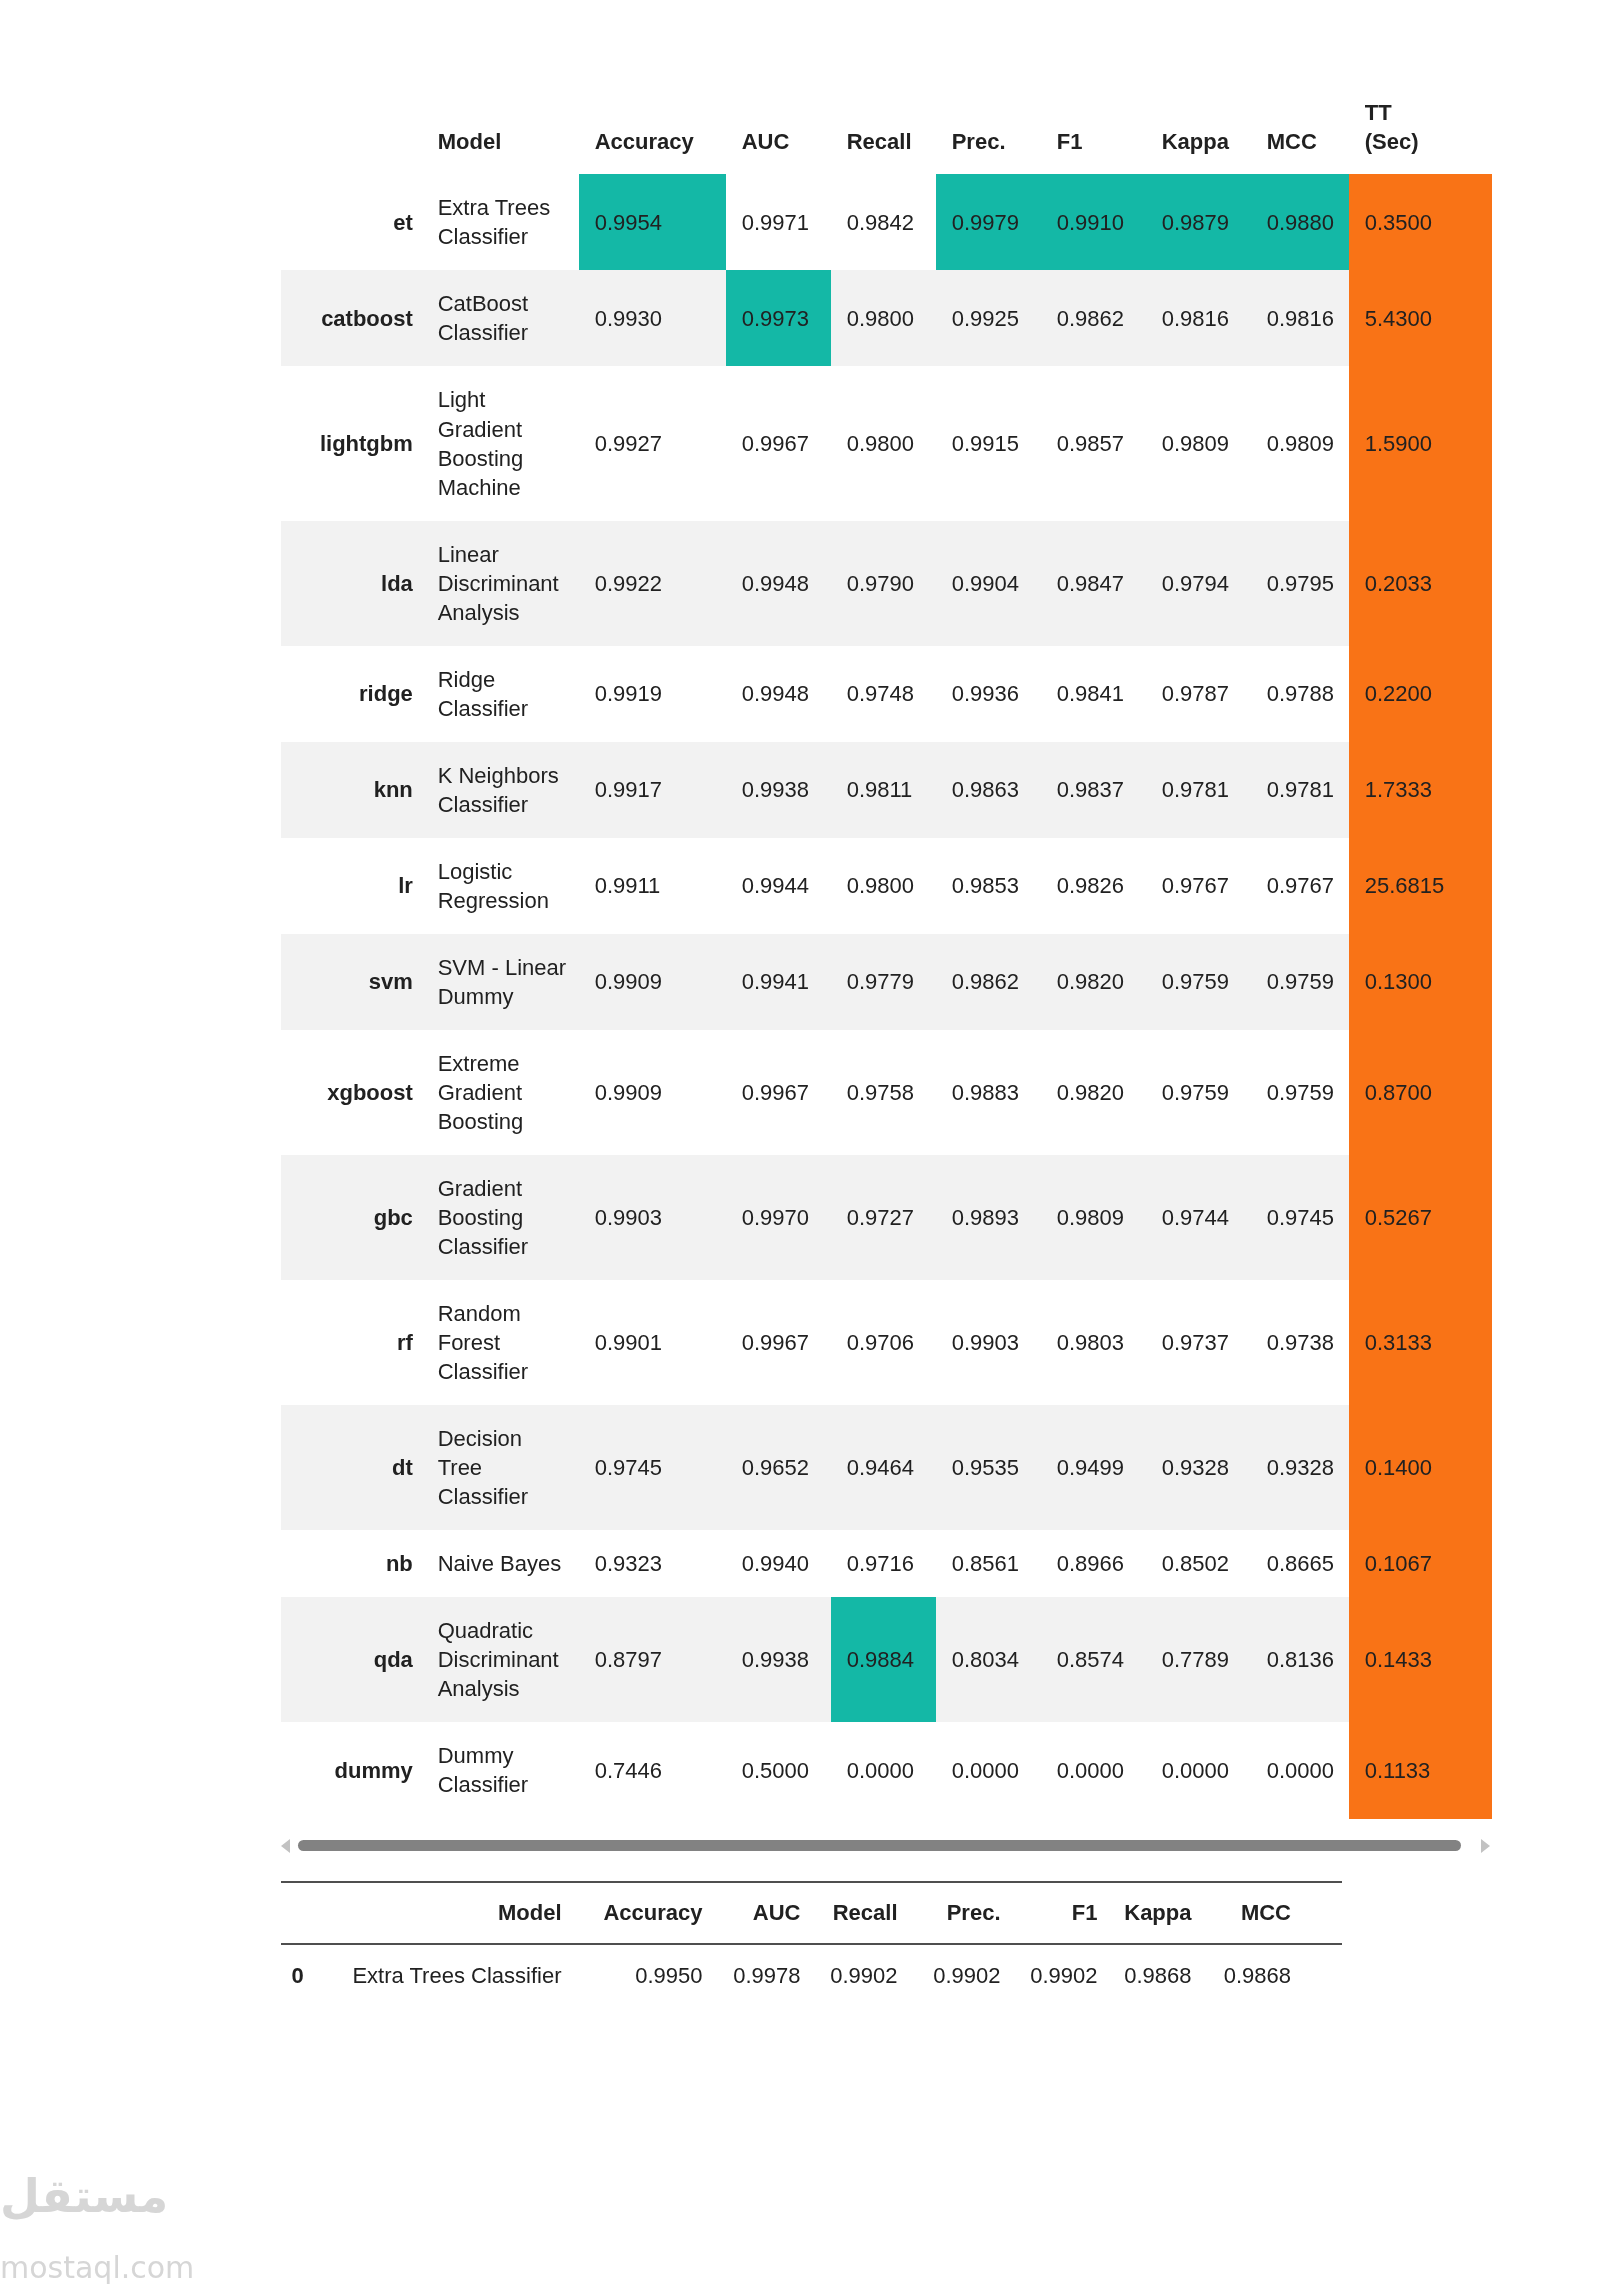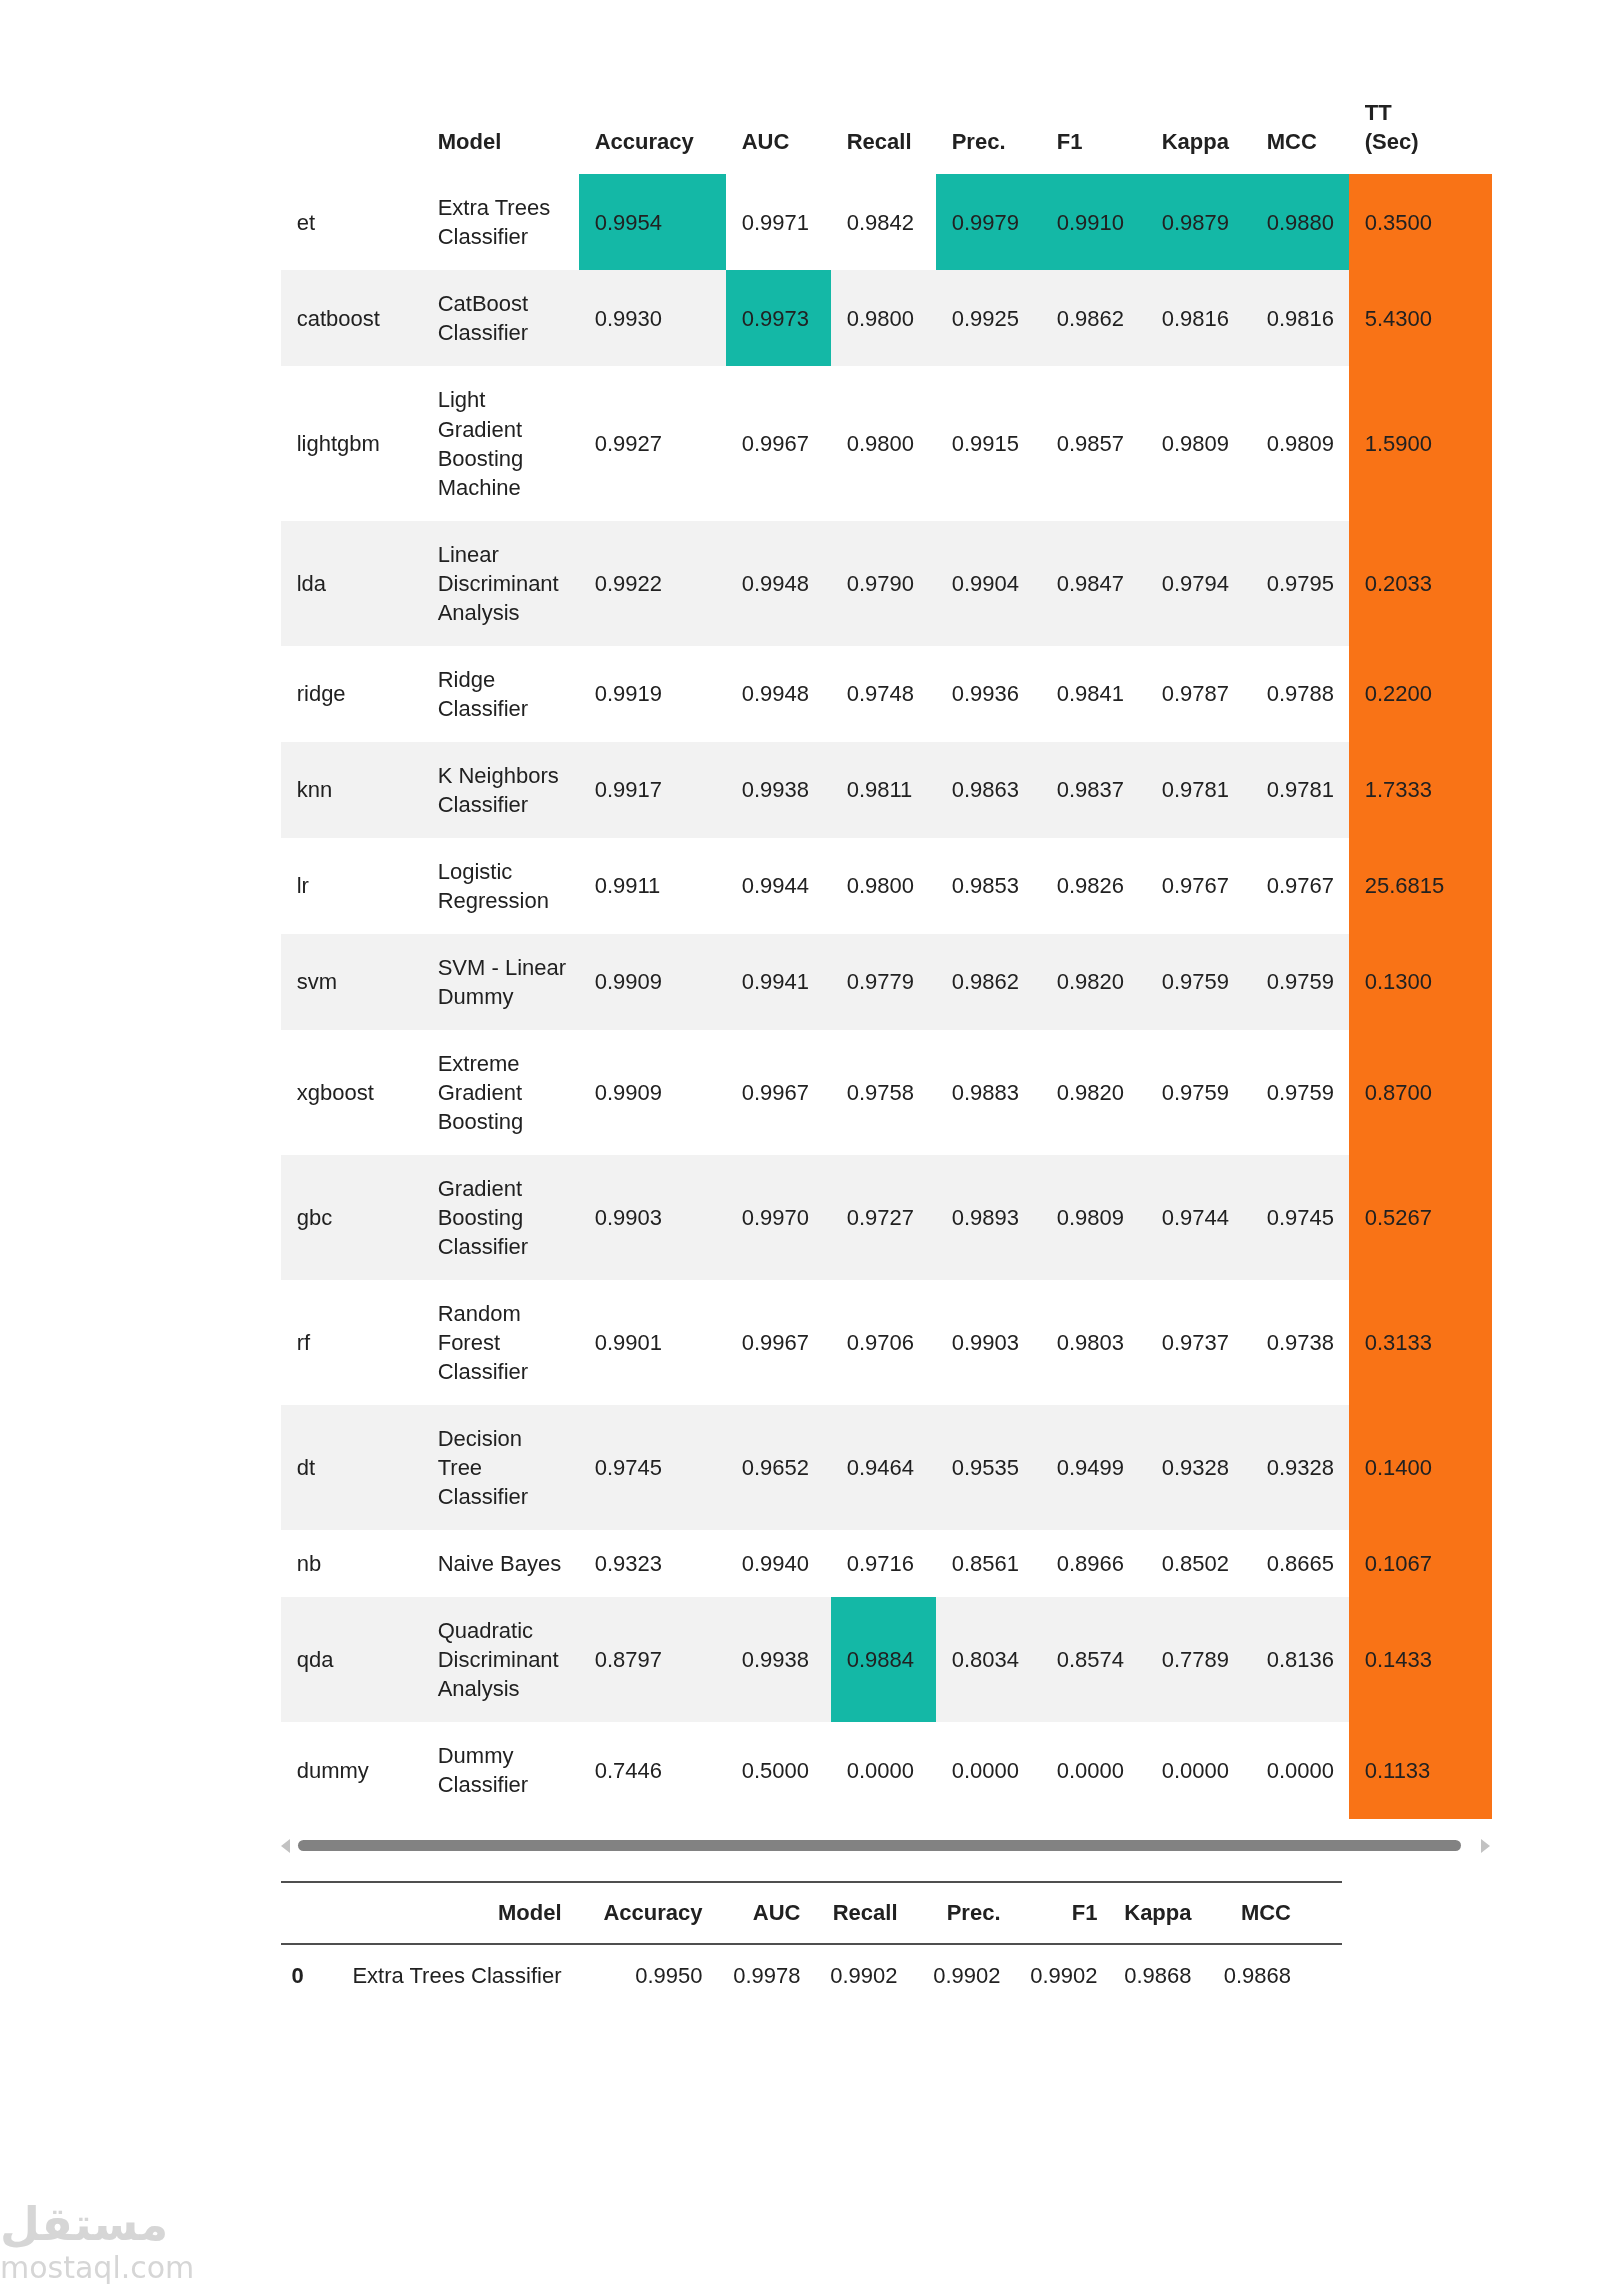--- a/index.html
+++ b/index.html
@@ -36,22 +36,22 @@
   }
   table.main-table thead th.tt-head { white-space: pre-line; }
   table.main-table tbody th,
   table.main-table tbody td {
     padding: 19px 9.2px 19px 15.7px;
     text-align: left;
     vertical-align: middle;
     font-weight: 400;
   }
   table.main-table tbody th.idx {
-    font-weight: 400;
-    text-align: left;
+    font-weight: 700;
+    text-align: right;
   }
   table.main-table tbody tr:nth-child(even) { background: #f2f2f2; }
   table.main-table td.hl { background: #14b8a6; }
   table.main-table td.tt { background: #f97316; }
 
   
   .hscrollbar {
     width: 1209px;
     margin: 19.6px 0 0 281px;
     display: flex;
@@ -131,20 +131,21 @@
     font-weight: 700;
     display: block;
     line-height: 1.1;
   }
   .watermark .brand-domain {
     font-family: "DejaVu Sans", sans-serif;
     font-size: 30px;
     font-weight: 400;
     display: block;
     line-height: 1.2;
+    margin-top: 28px;
   }
 </style>
 </head>
 <body>
 
 <div class="page">
 
   <table class="main-table">
     <colgroup>
       <col style="width:141px">

